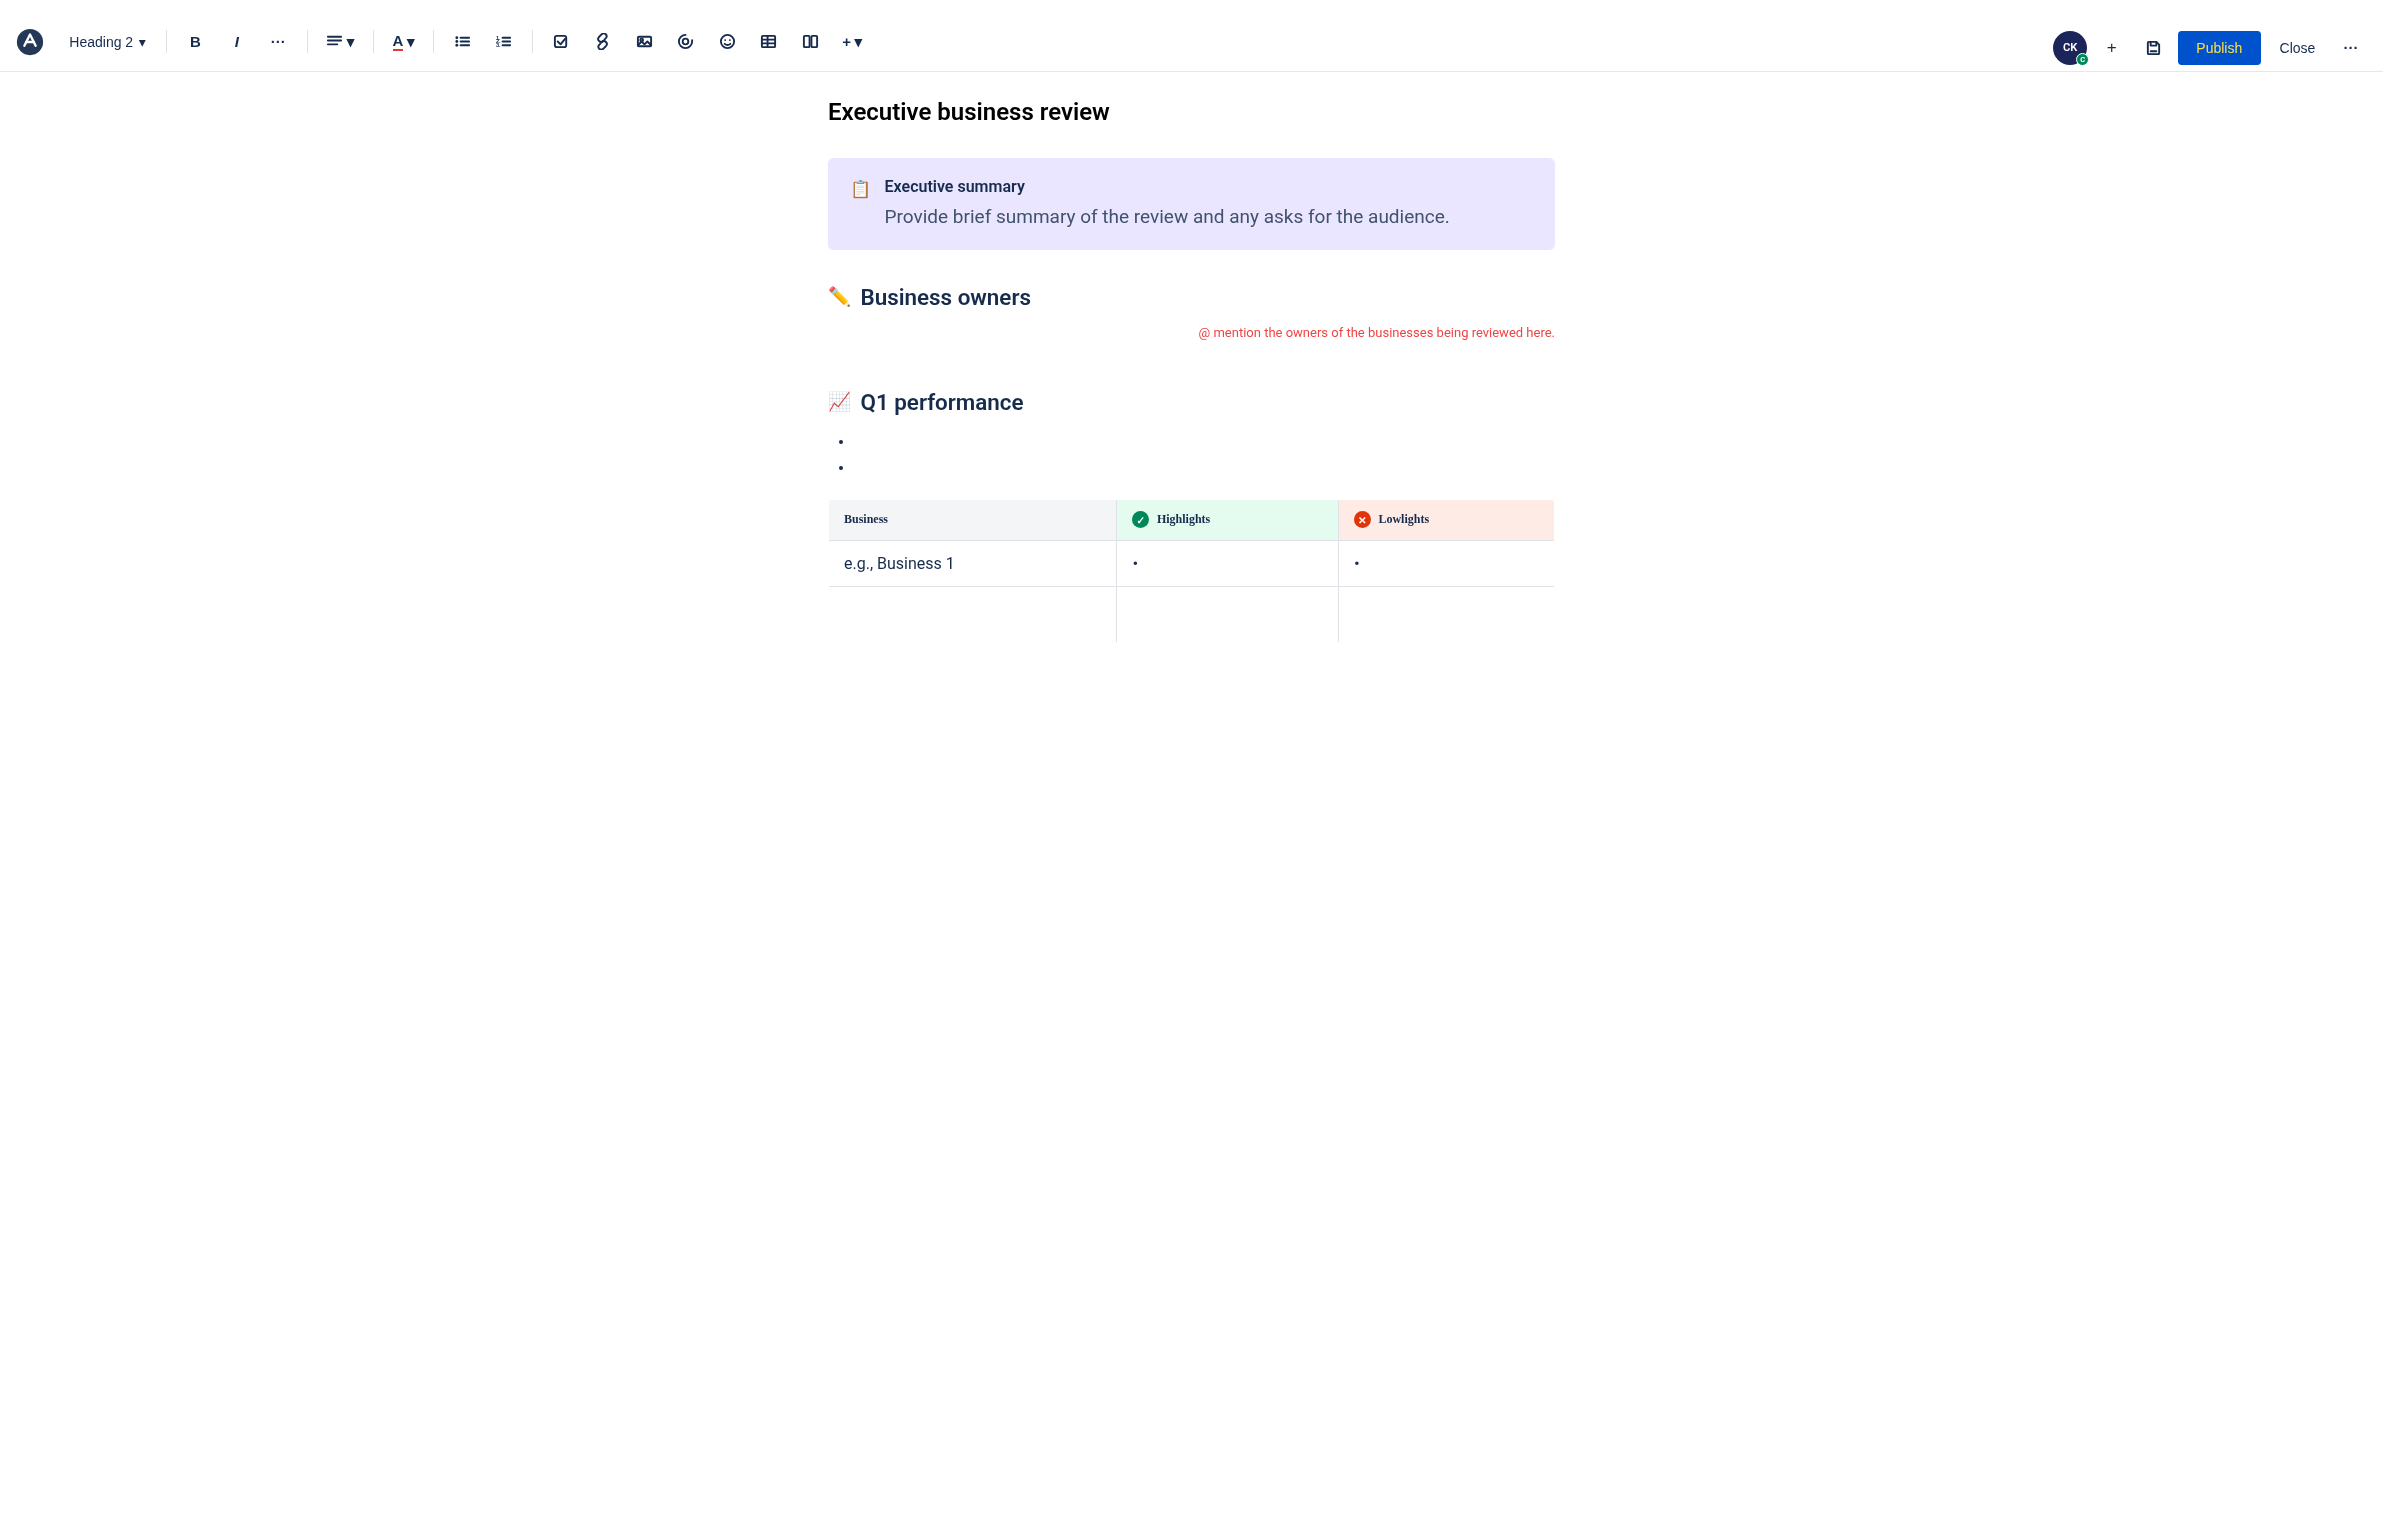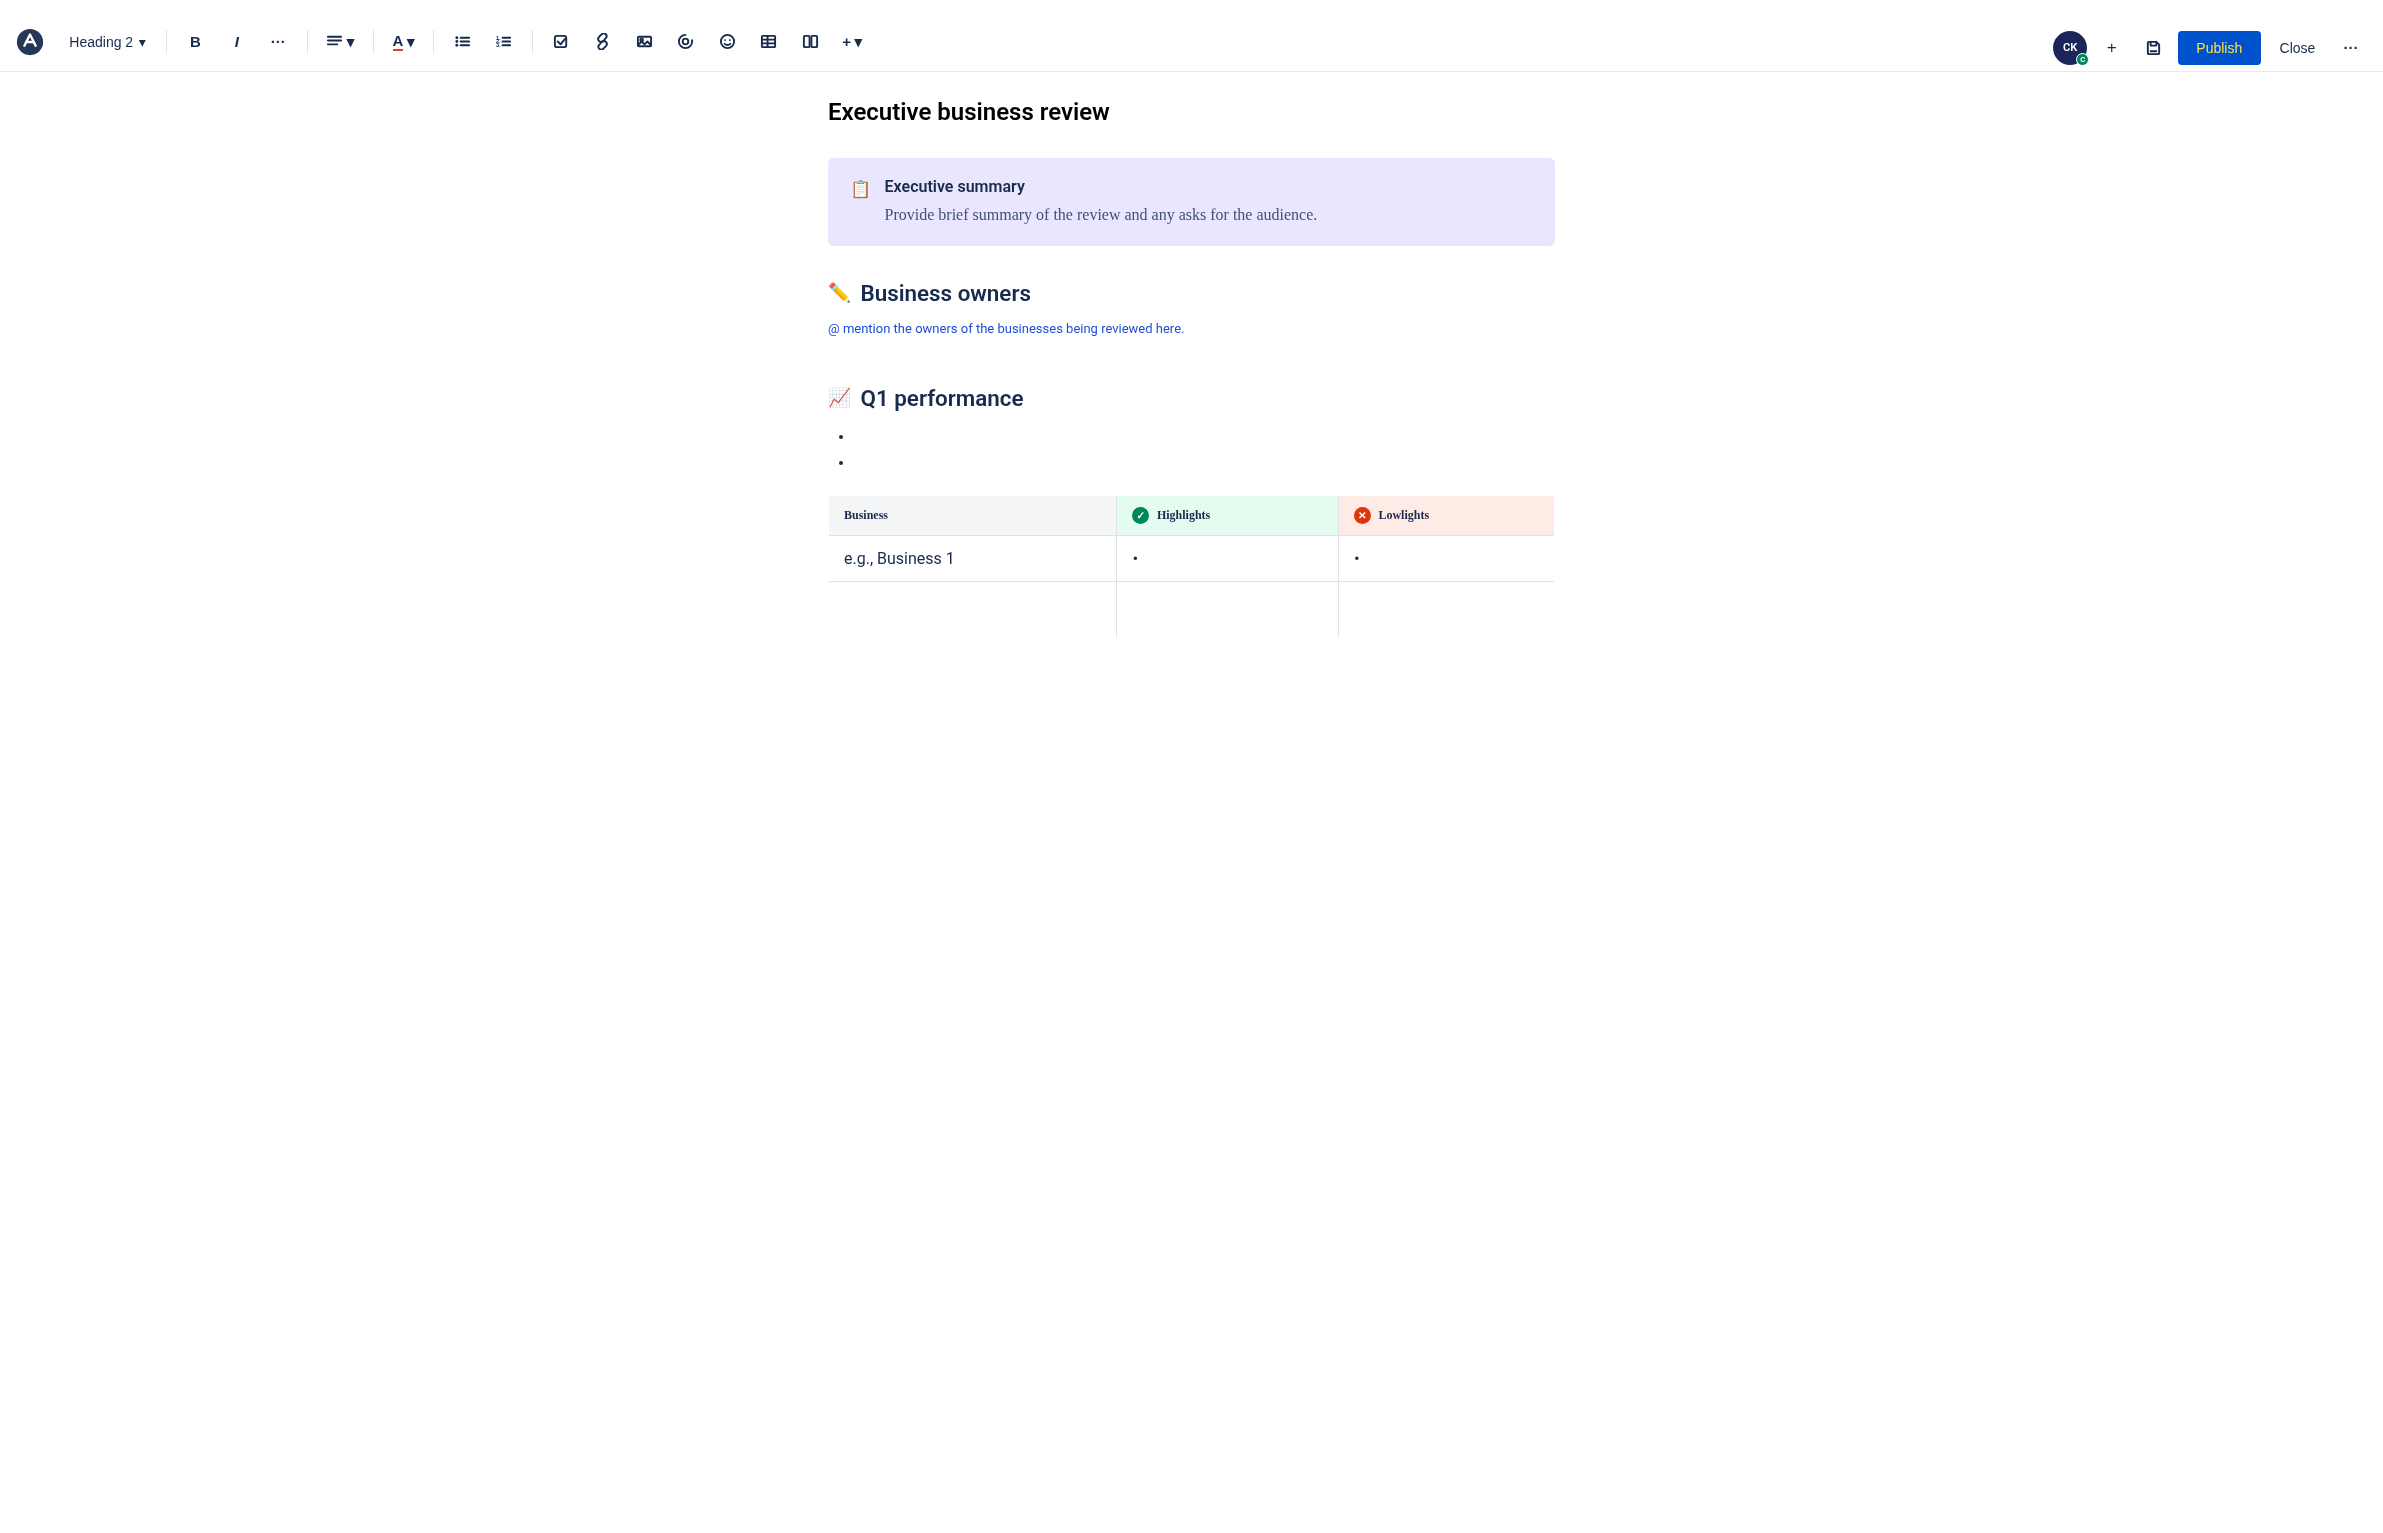--- a/index.html
+++ b/index.html
@@ -196,46 +196,46 @@
     }
 
     .callout-title {
       font-size: 16px;
       font-weight: 600;
       color: #172b4d;
       margin-bottom: 7.5px;
     }
 
     .callout-text {
-      font-size: 16px;
+      font-size: 19px;
       color: #42526e;
       line-height: 1.5;
-      font-family: Liberation Serif, serif;
     }
 
     
     .section {
       margin-bottom: 45px;
     }
 
     .section-heading {
       font-size: 22.4px;
       font-weight: 600;
       color: #172b4d;
       margin-bottom: 13px;
       display: flex;
       align-items: center;
       gap: 9.3px;
     }
 
     .section-text {
       font-size: 13px;
-      color: #1d4ed8;
+      color: #ef4444;
       line-height: 1.6;
       margin-bottom: 15px;
+      text-align: right;
     }
 
     
     .bullet-list {
       list-style: disc;
       padding-left: 26px;
       margin-bottom: 18.6px;
     }
 
     .bullet-list li {

